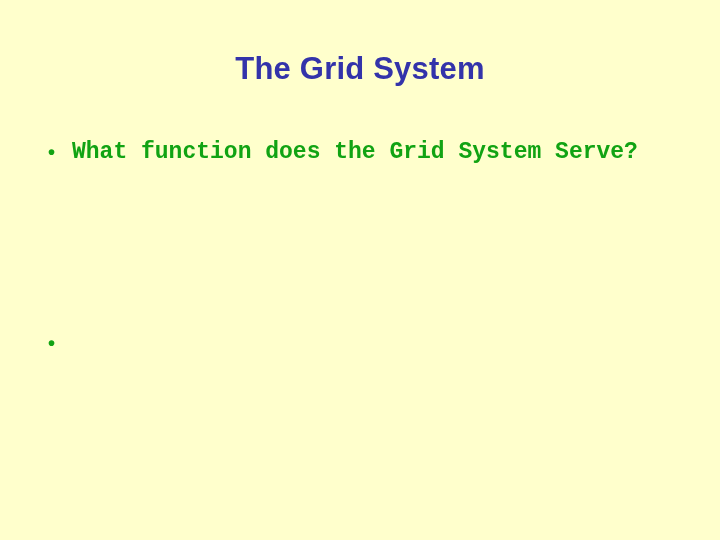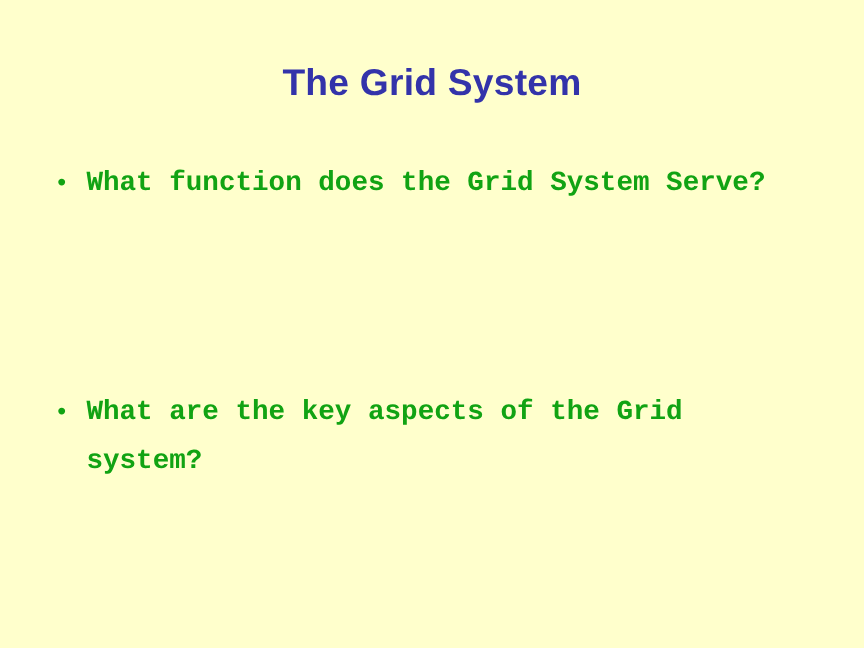--- a/index.html
+++ b/index.html
@@ -92,18 +92,17 @@
 
     <div class="bullet-item spaced-below">
       <span class="bullet-glyph">•</span>
       <span class="bullet-text">What function does the Grid System Serve?</span>
     </div>
 
     <div class="spacer-gap"></div>
 
     <div class="bullet-item">
       <span class="bullet-glyph">•</span>
-      <span class="bullet-text wrap-narrow">What are the key aspects of the Grid system?</span>
     </div>
 
   </div>
 
 </div>
 
 </body></html>

